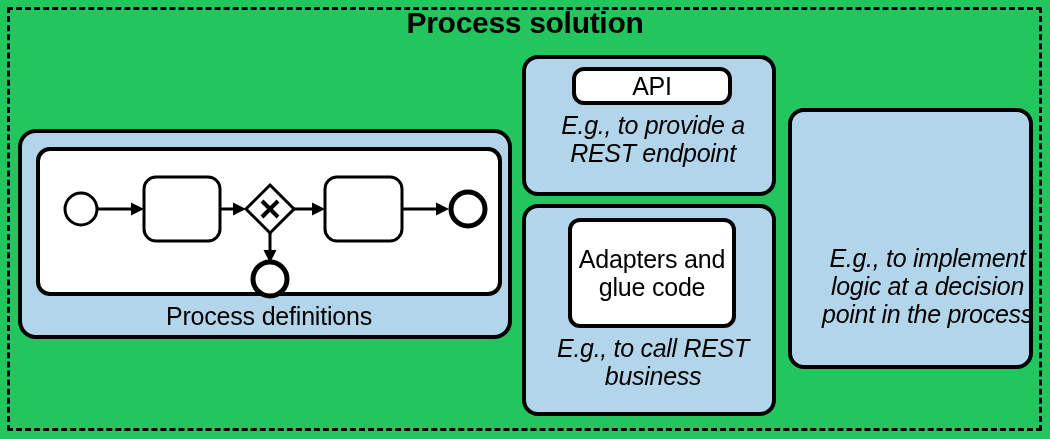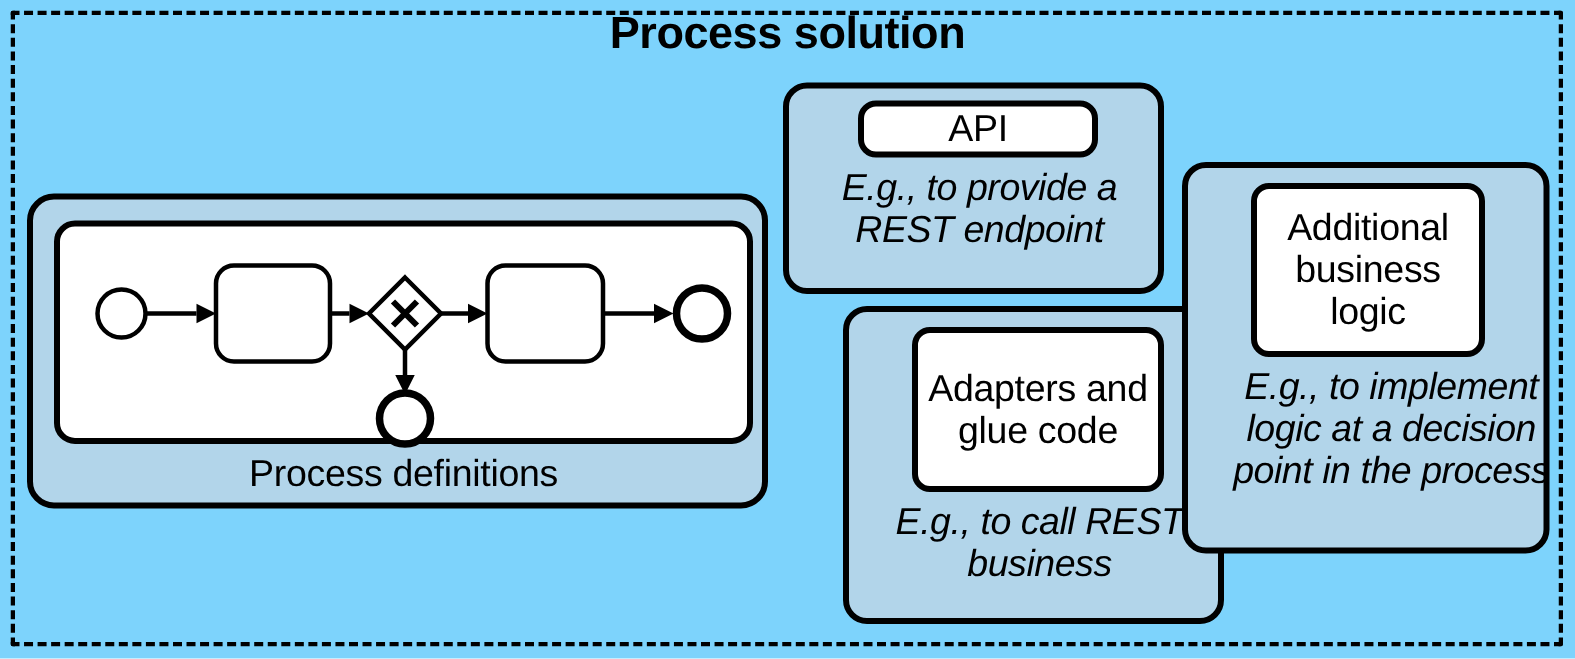--- a/index.html
+++ b/index.html
@@ -7,21 +7,21 @@
     padding: 0;
     background: #ffffff;
   }
   body {
     font-family: "Liberation Sans", sans-serif;
   }
   #canvas {
     position: relative;
     width: 1050px;
     height: 439px;
-    background: #7dd3fc;
+    background: #22c55e;
     overflow: hidden;
   }
 
   
   .outer-dashed {
     position: absolute;
     left: 7px;
     top: 7px;
     width: 1035px;
     height: 424px;
@@ -109,21 +109,21 @@
     color: #000000;
     letter-spacing: -0.2px;
   }
 
   
   #api-card     { left: 522px;  top: 55px;  width: 254px; height: 141px; }
   #api-chip     { left: 46px;   top: 8px;   width: 160px; height: 38px;  }
   #api-caption  { left: 4px;    top: 52px;  width: 246px; }
 
   
-  #adapters-card    { left: 522px; top: 204px; width: 254px; height: 212px; margin-left: 40px; }
+  #adapters-card    { left: 522px; top: 204px; width: 254px; height: 212px; }
   #adapters-chip    { left: 42px;  top: 10px;  width: 168px; height: 110px; }
   #adapters-caption { left: 4px;   top: 126px; width: 246px; }
 
   
   #logic-card    { left: 788px; top: 108px; width: 245px; height: 261px; }
   #logic-chip    { left: 42px;  top: 10px;  width: 156px; height: 116px; }
   #logic-caption { left: 15px;   top: 132px; width: 241px; }
 
   
   .bpmn-svg { position: absolute; left: 0; top: 0; }
@@ -197,21 +197,18 @@
 
   <div class="blue-card" id="adapters-card">
     <div class="white-chip" id="adapters-chip">Adapters
 and glue
 code</div>
     <div class="card-caption" id="adapters-caption">E.g., to call REST
 business</div>
   </div>
 
   <div class="blue-card" id="logic-card">
-    <div class="white-chip" id="logic-chip">Additional
-business
-logic</div>
     <div class="card-caption" id="logic-caption">E.g., to implement
 logic at a decision
 point in the process</div>
   </div>
 
 </div>
 
 </body></html>

